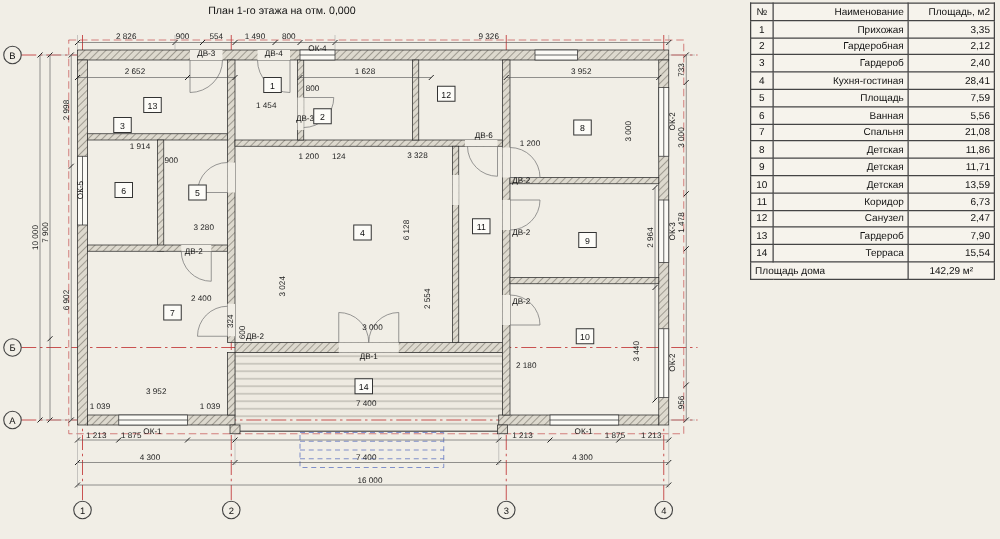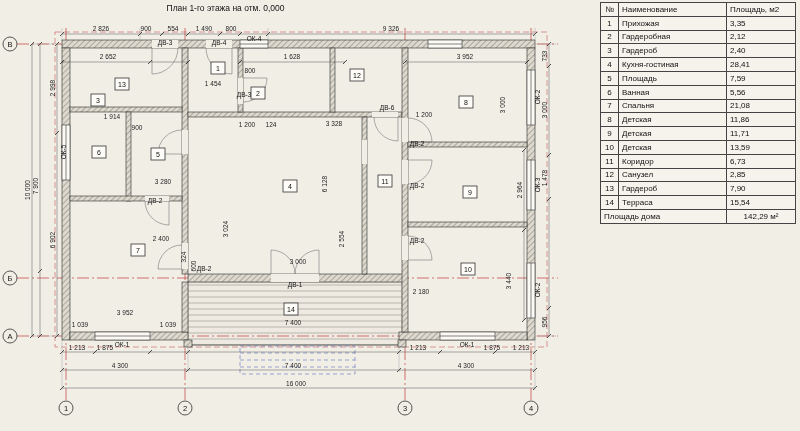--- a/index.html
+++ b/index.html
@@ -25,22 +25,22 @@
   .ext{stroke:#999;stroke-width:.4}
   .deck{fill:url(#deckp);stroke:#8a877f;stroke-width:.5}
   .edge{stroke:#555;stroke-width:.8}
   .page-title{position:absolute;left:128px;top:3px;width:195px;text-align:center;font-size:8.5px}
   .table-wrap{position:absolute;left:600px;top:2px;width:196px}
   .table-title{font-size:9px;text-align:center;margin:0 0 2px 0}
   table{border-collapse:collapse;width:100%;font-size:8px;background:#f6f3ec;table-layout:fixed}
   th,td{border:.8px solid #444;padding:0 3px;height:12.8px;font-weight:normal;overflow:hidden;white-space:nowrap}
   th{text-align:center}
   .c-no{width:15px;text-align:center;padding:0 1px}
-  .c-area{width:62px;text-align:left}
-  .c-name{text-align:left}
+  .c-area{width:62px;text-align:right}
+  .c-name{text-align:right}
   .total-label{text-align:left}
   .total-value{text-align:center}
 </style>
 </head>
 <body>
 
 <div class="page-title">План 1-го этажа на отм. 0,000</div>
 
 <svg id="plan-svg" width="800" height="431" viewBox="0 0 800 431">
   <defs>
@@ -345,21 +345,21 @@
           <td class="c-area">13,59</td>
         </tr>
         <tr>
           <td class="c-no">11</td>
           <td class="c-name">Коридор</td>
           <td class="c-area">6,73</td>
         </tr>
         <tr>
           <td class="c-no">12</td>
           <td class="c-name">Санузел</td>
-          <td class="c-area">2,85</td>
+          <td class="c-area">2,47</td>
         </tr>
         <tr>
           <td class="c-no">13</td>
           <td class="c-name">Гардероб</td>
           <td class="c-area">7,90</td>
         </tr>
         <tr>
           <td class="c-no">14</td>
           <td class="c-name">Терраса</td>
           <td class="c-area">15,54</td>

